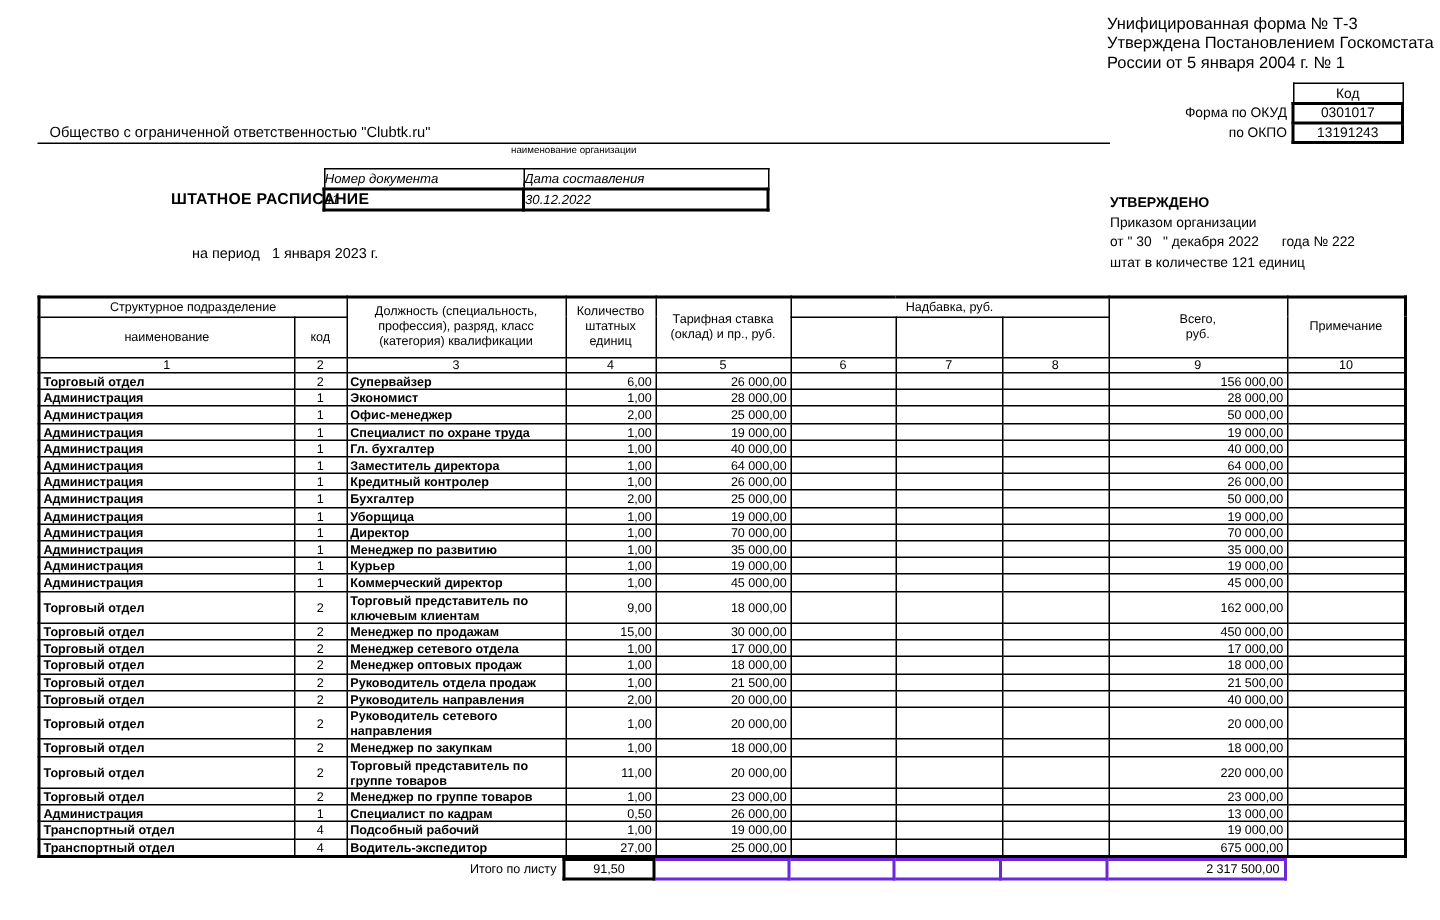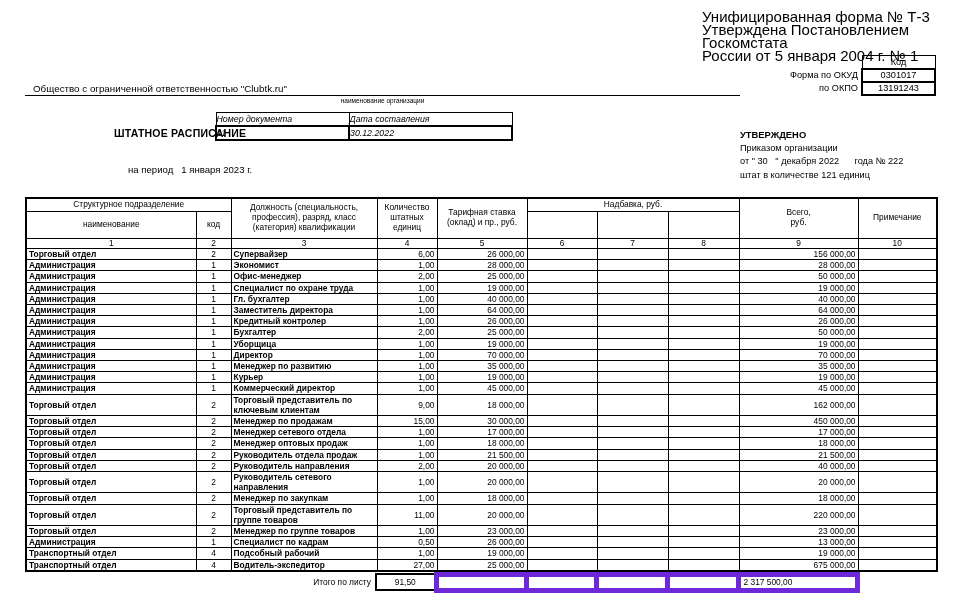--- a/index.html
+++ b/index.html
@@ -1,21 +1,21 @@
 <!DOCTYPE html>
 <html><head>
 <meta charset="utf-8">
 <style>
   * { margin:0; padding:0; box-sizing:border-box; }
   html,body { width:960px; height:613px; background:#fff; }
   body { font-family:"Liberation Sans", sans-serif; color:#000; position:relative; overflow:hidden; }
   .abs { position:absolute; }
 
   
-  .form-note { left:702px; top:10px; font-size:15px; line-height:13px; }
+  .form-note { left:738px; top:10px; font-size:11px; line-height:13px; }
 
   
   .code-box { left:740px; top:55px; border-collapse:collapse; font-size:9.2px; }
   .code-box td { height:13px; padding:0 3px; vertical-align:middle; }
   .code-box .lbl { text-align:right; width:122px; }
   .code-box .val { width:73px; text-align:center; }
   .b1 { border:1px solid #000; }
   .b2 { border:2px solid #000; }
 
   
@@ -53,21 +53,21 @@
   .num-row { height:10px !important; line-height:9.5px !important; }
   .td-left { text-align:left;font-weight:bold; }
   .td-center { text-align:center; }
   .td-right { text-align:right; }
   .preline { white-space:pre-line; }
 
   
   .total-table td { padding:0 3px; height:12px; line-height:11px; vertical-align:middle; }
   .total-table .lab { text-align:right; padding-right:4px; }
   .total-table .cnt { border:2px solid #000; text-align:center; }
-  .total-table .cell { border:5px solid #6d28d9; }
+  .total-table .cell { border:2px solid #6d28d9; text-align:right; }
 </style>
 </head>
 <body>
 
 <div>
 
   <div class="abs form-note">
     <div>Унифицированная форма № Т-3</div>
     <div>Утверждена Постановлением Госкомстата</div>
     <div>России от 5 января 2004 г. № 1</div>

